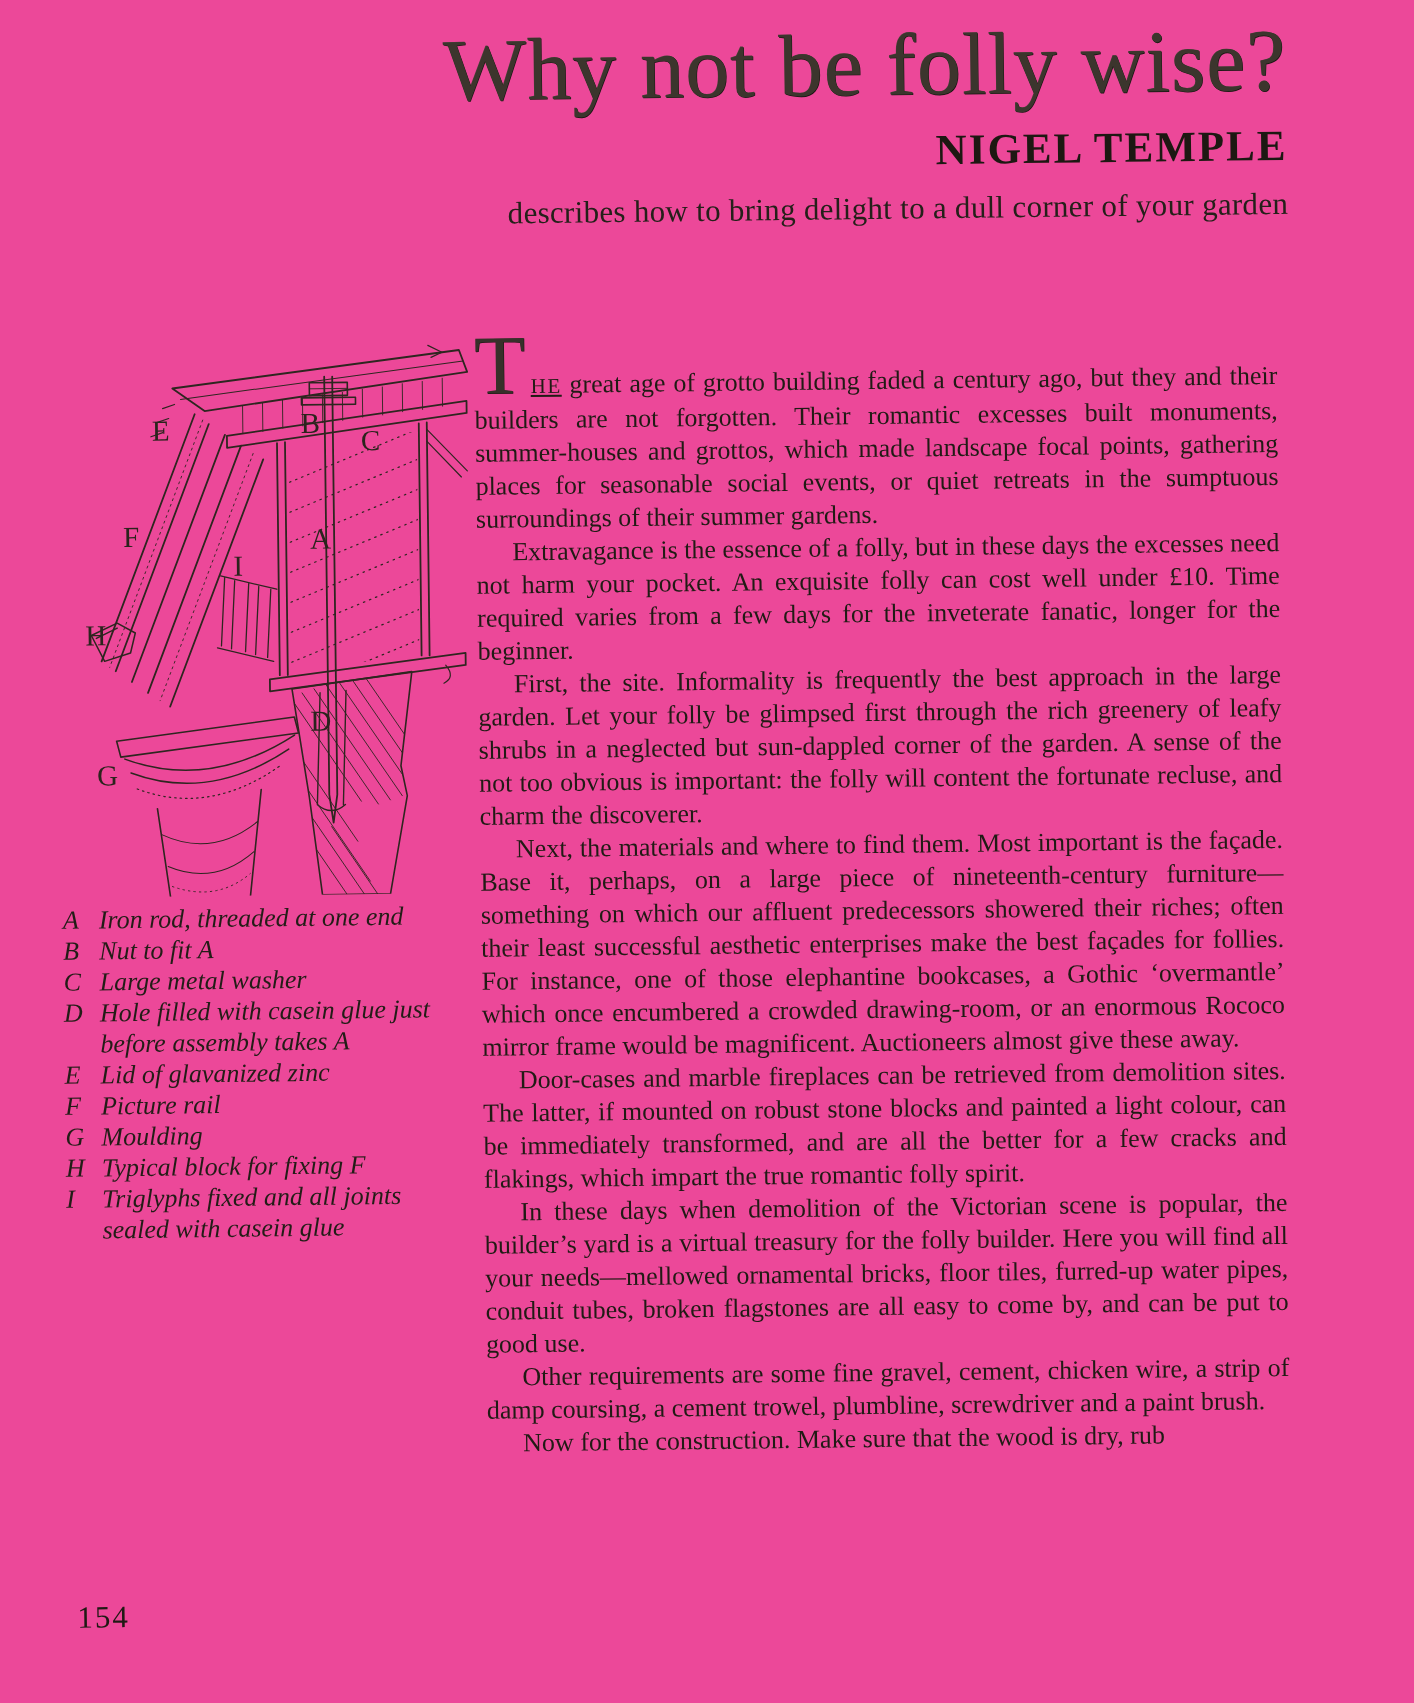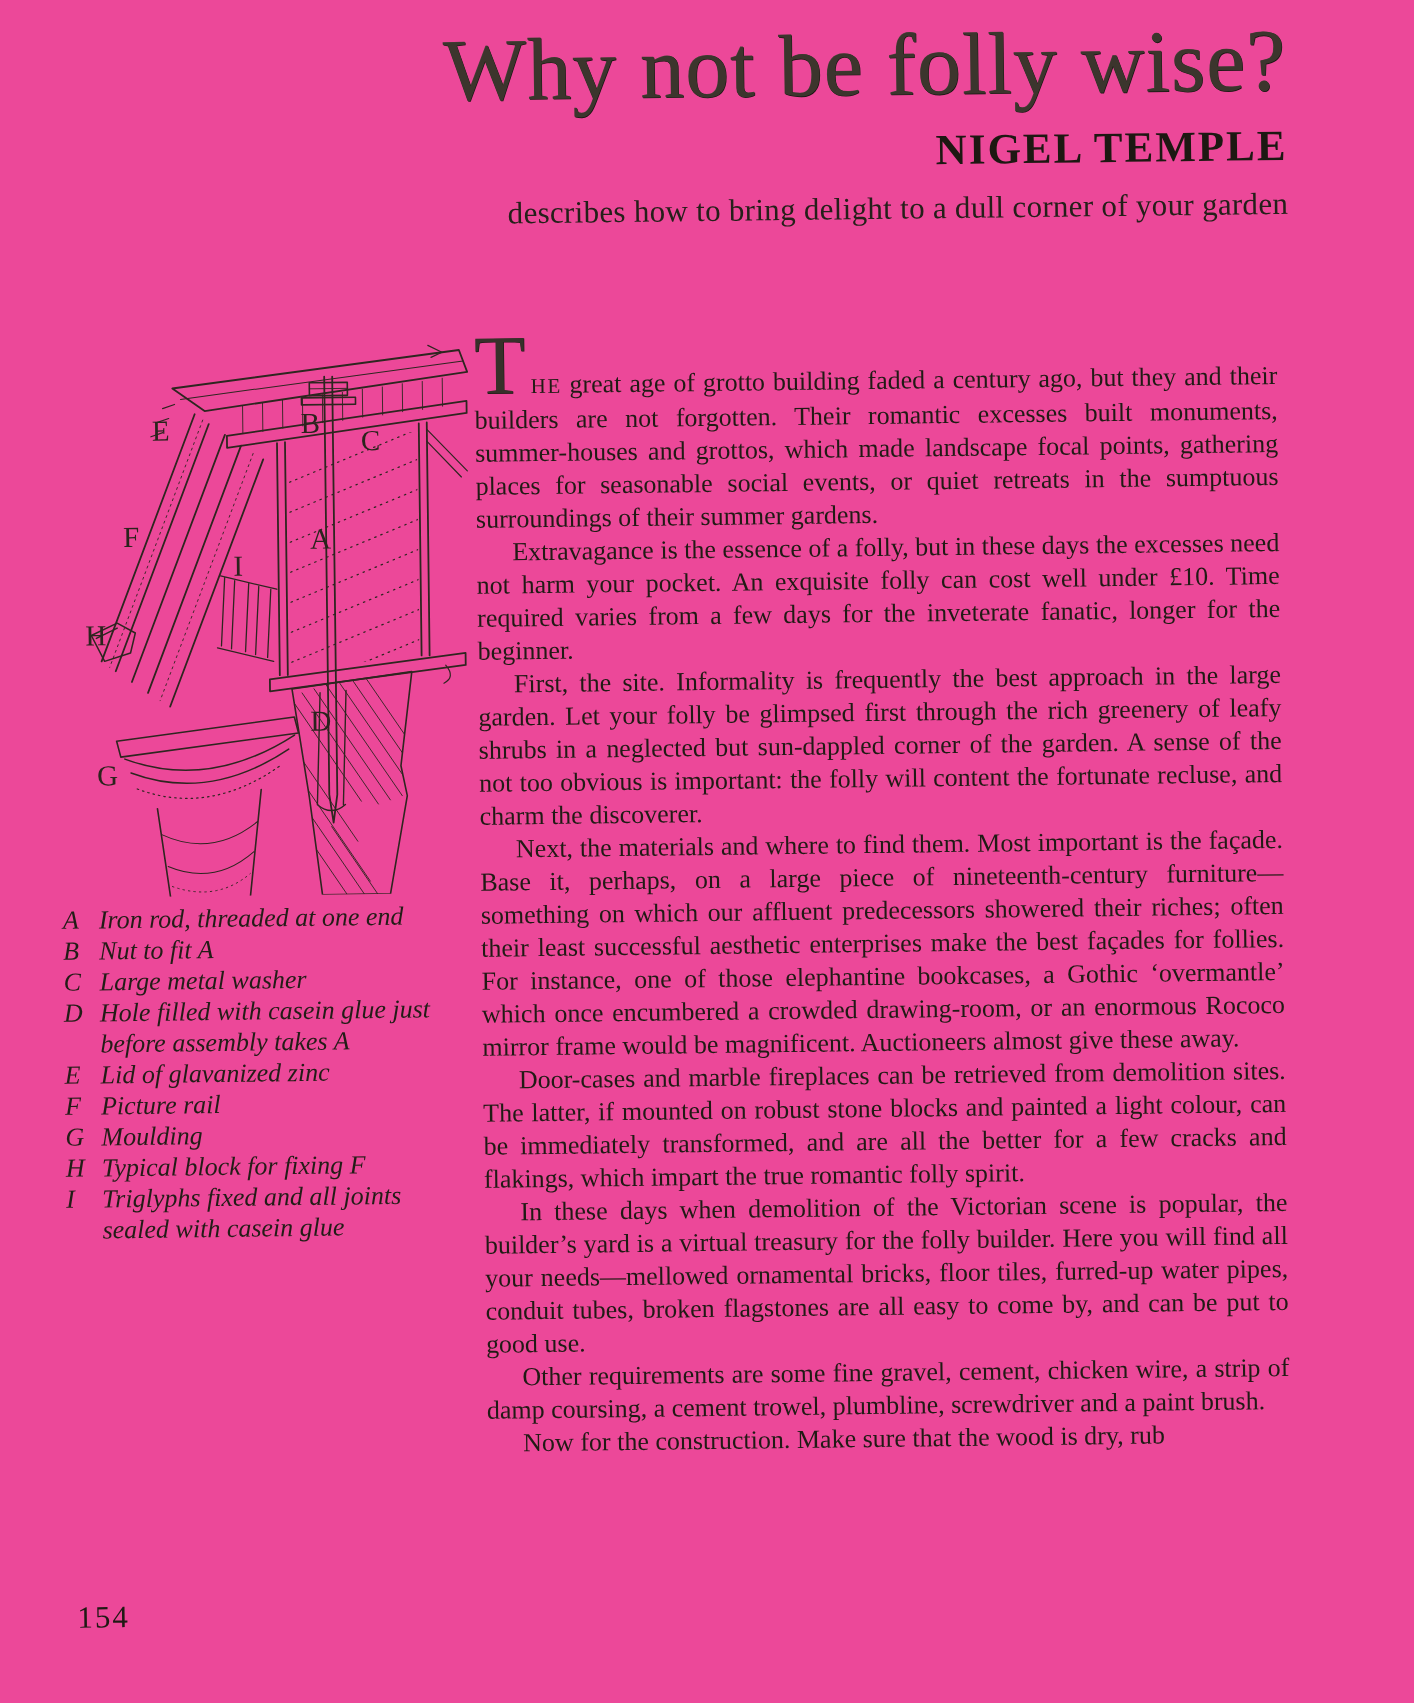--- a/index.html
+++ b/index.html
@@ -41,21 +41,21 @@
     position:absolute;left:480px;top:346px;width:803px;
     font-size:26px;line-height:33px;text-align:justify;color:#211b15;
   }
   .article p{margin:0;text-indent:36px;}
   .article p.first{text-indent:0;}
   .dropcap{
     font-size:84px;line-height:33px;color:#37302a;
     letter-spacing:2px;padding-right:3px;
     text-shadow:0.5px 0.5px 0 #15110d;
   }
-  .leadin{font-size:21px;letter-spacing:1.5px;}
+  .leadin{font-size:21px;letter-spacing:1.5px;text-decoration:underline;}
 
   .page-number{position:absolute;left:68px;top:1592px;font-size:31px;color:#1f1a14;letter-spacing:2px;}
 </style>
 </head>
 <body>
 
 <div class="page">
   <div class="scan">
 
     <div class="header">

